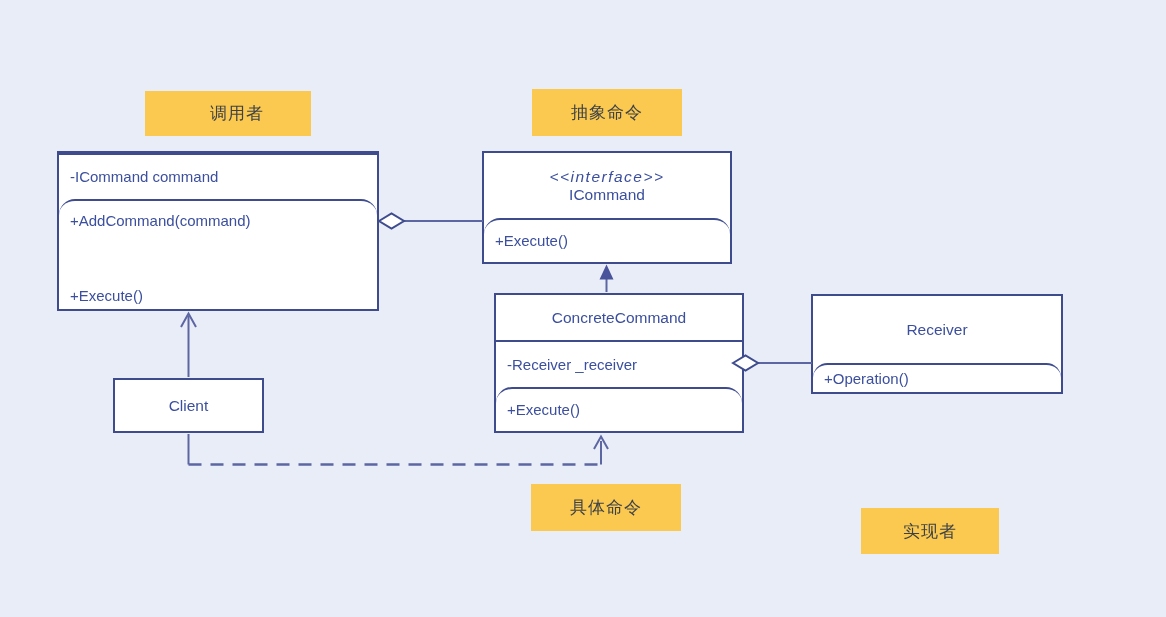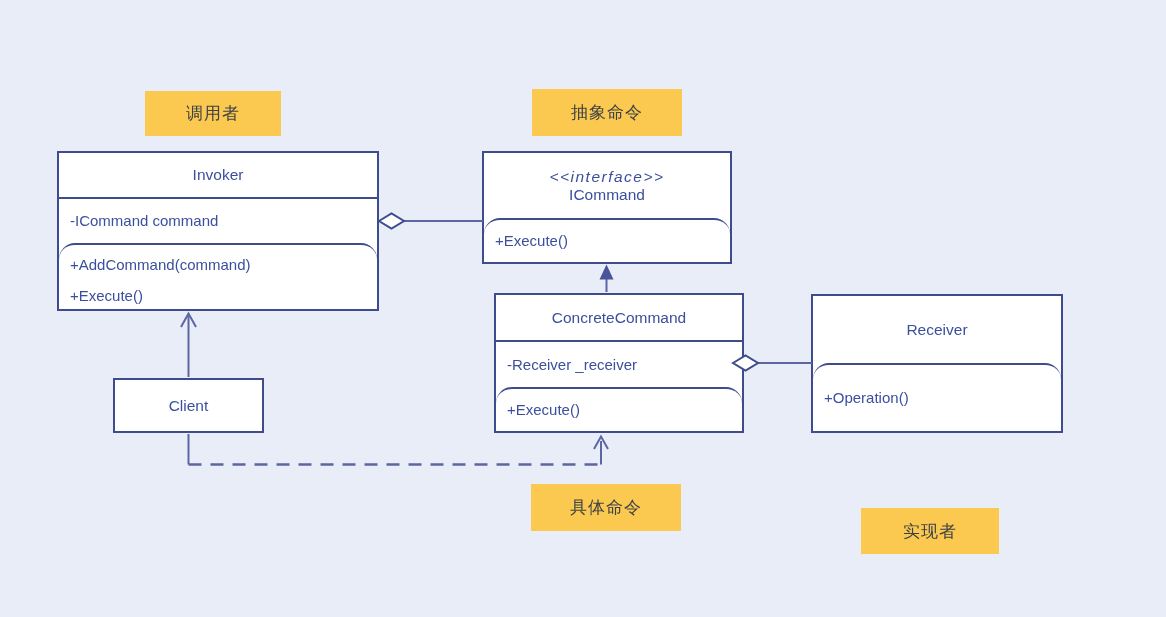--- a/index.html
+++ b/index.html
@@ -70,30 +70,29 @@
     position: absolute;
     left: 0; top: 0;
     pointer-events: none;
   }
 </style>
 </head>
 <body>
 
 <div class="canvas">
 
-  <div class="note" style="left:145px; top:91px; width:136px; height:45px;">调用者</div>
+  <div class="note" style="left:145px; top:91px; width:148px; height:45px;padding-left:18px;">调用者</div>
 
   <div class="note" style="left:532px; top:89px; width:150px; height:47px;">抽象命令</div>
 
   <div class="note" style="left:531px; top:484px; width:150px; height:47px;">具体命令</div>
 
   <div class="note" style="left:861px; top:488px; width:138px; height:46px;margin-top:20px;">实现者</div>
 
   <div class="uml-class" style="left:57px; top:151px; width:322px; height:160px;">
-    <div class="uml-title" style="height:44px;">Invoker</div>
     <div class="compartment" style="height:46px;">
       <div class="member">-ICommand command</div>
     </div>
     <div class="compartment grow" style="justify-content:space-between; padding-top:7px;">
       <div class="member">+AddCommand(command)</div>
       <div class="member">+Execute()</div>
     </div>
   </div>
 
   <div class="uml-class" style="left:482px; top:151px; width:250px; height:113px;">
@@ -109,21 +108,21 @@
   <div class="uml-class" style="left:494px; top:293px; width:250px; height:140px;">
     <div class="uml-title" style="height:45px;">ConcreteCommand</div>
     <div class="compartment" style="height:47px;">
       <div class="member">-Receiver _receiver</div>
     </div>
     <div class="compartment grow">
       <div class="member">+Execute()</div>
     </div>
   </div>
 
-  <div class="uml-class" style="left:811px; top:294px; width:252px; height:139px;">
+  <div class="uml-class" style="left:811px; top:294px; width:252px; height:100px;">
     <div class="uml-title" style="height:67px;">Receiver</div>
     <div class="compartment grow">
       <div class="member">+Operation()</div>
     </div>
   </div>
 
   <div class="uml-class" style="left:113px; top:378px; width:151px; height:55px;">
     <div class="uml-title" style="flex:1 1 auto;">Client</div>
   </div>
 

